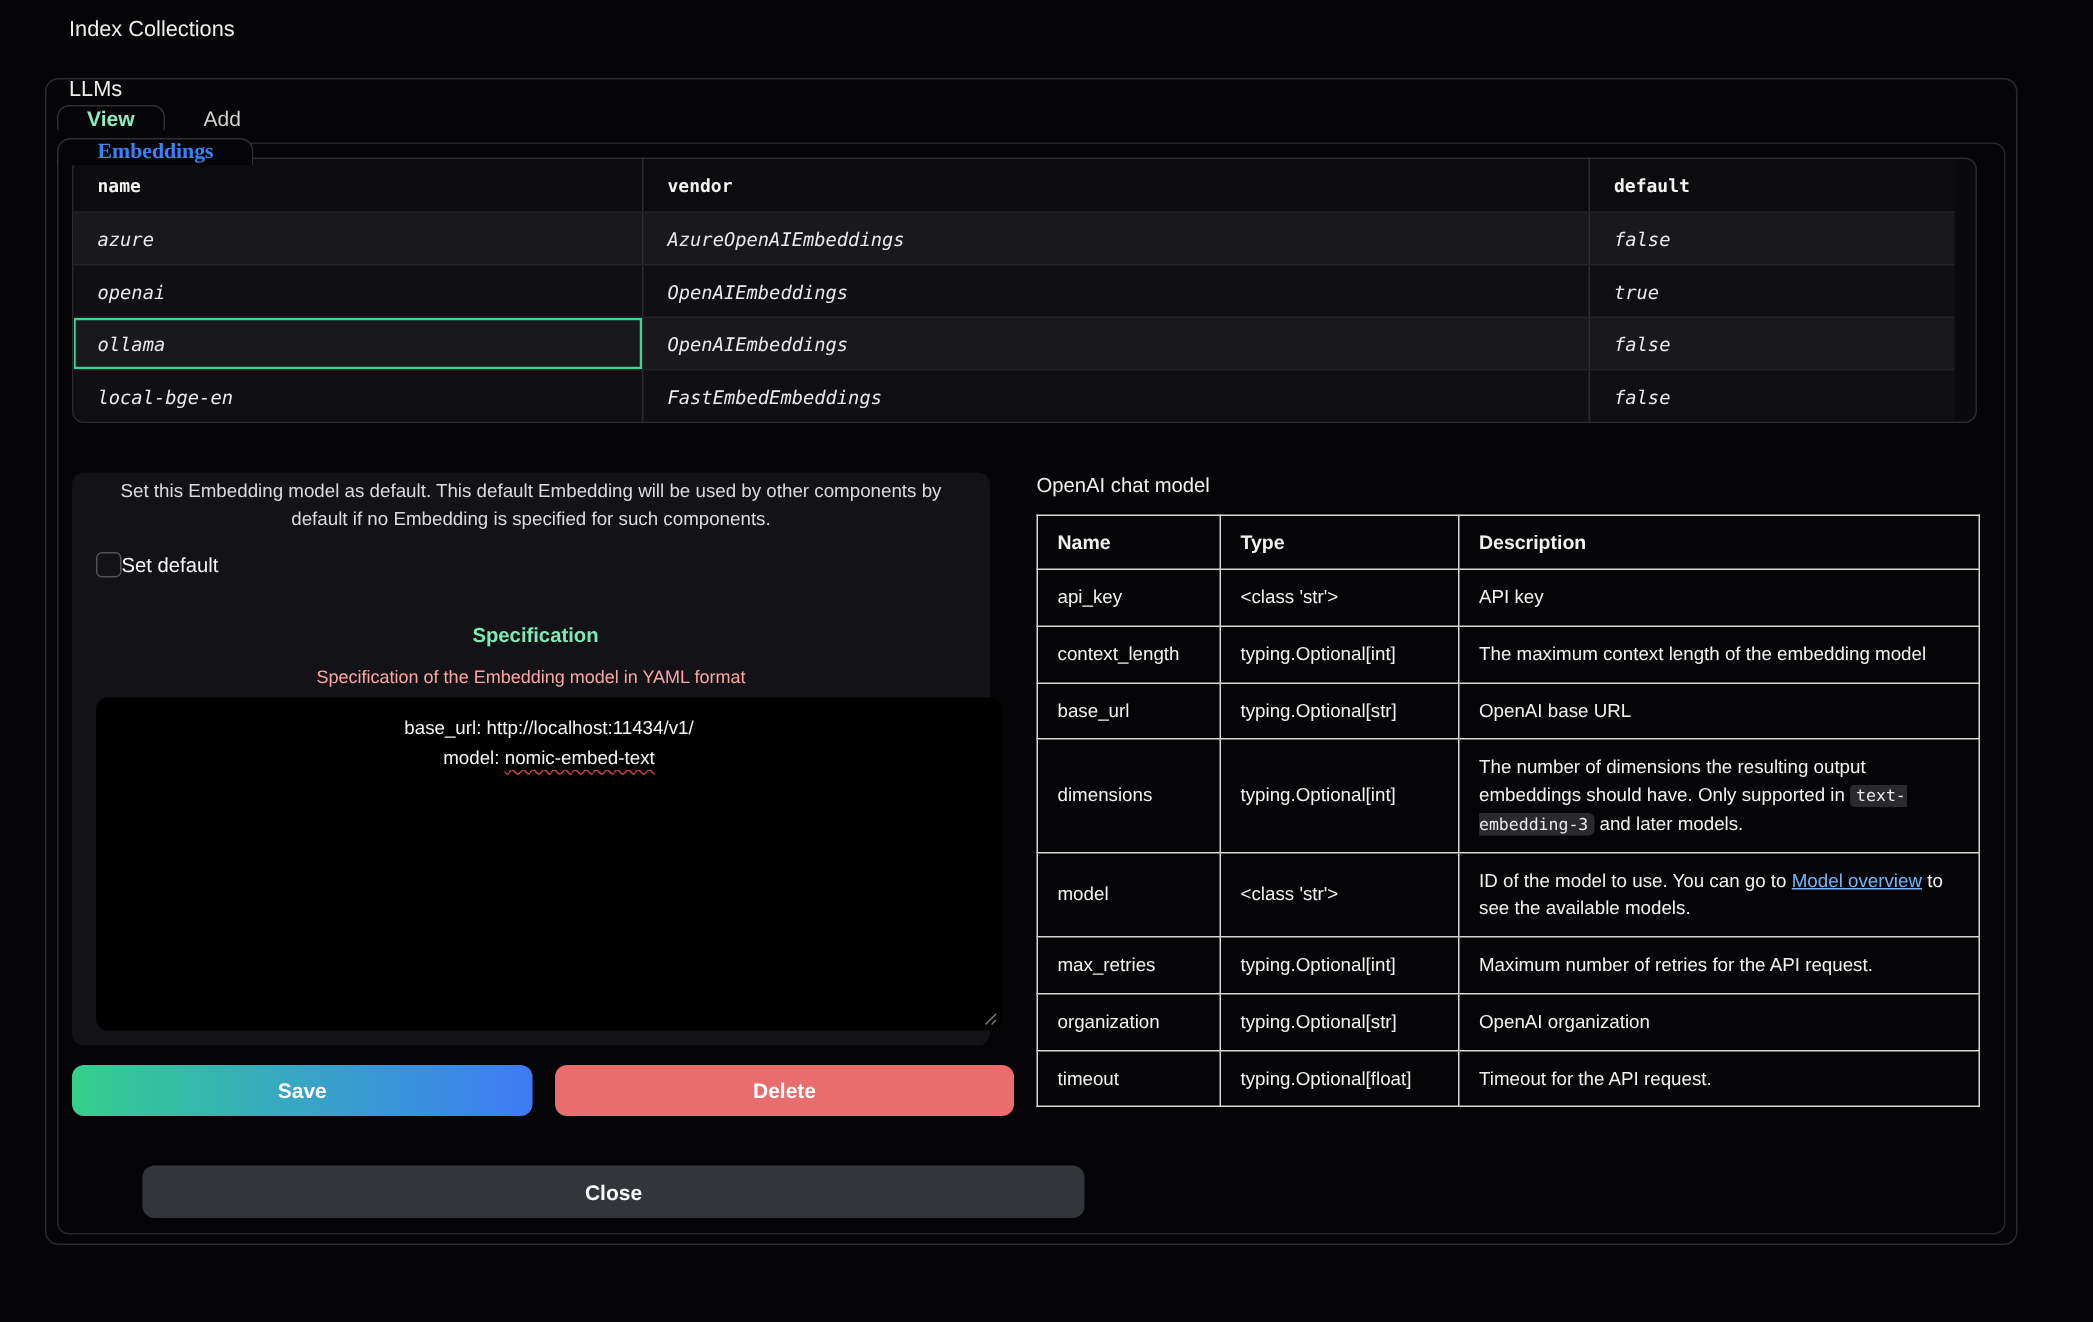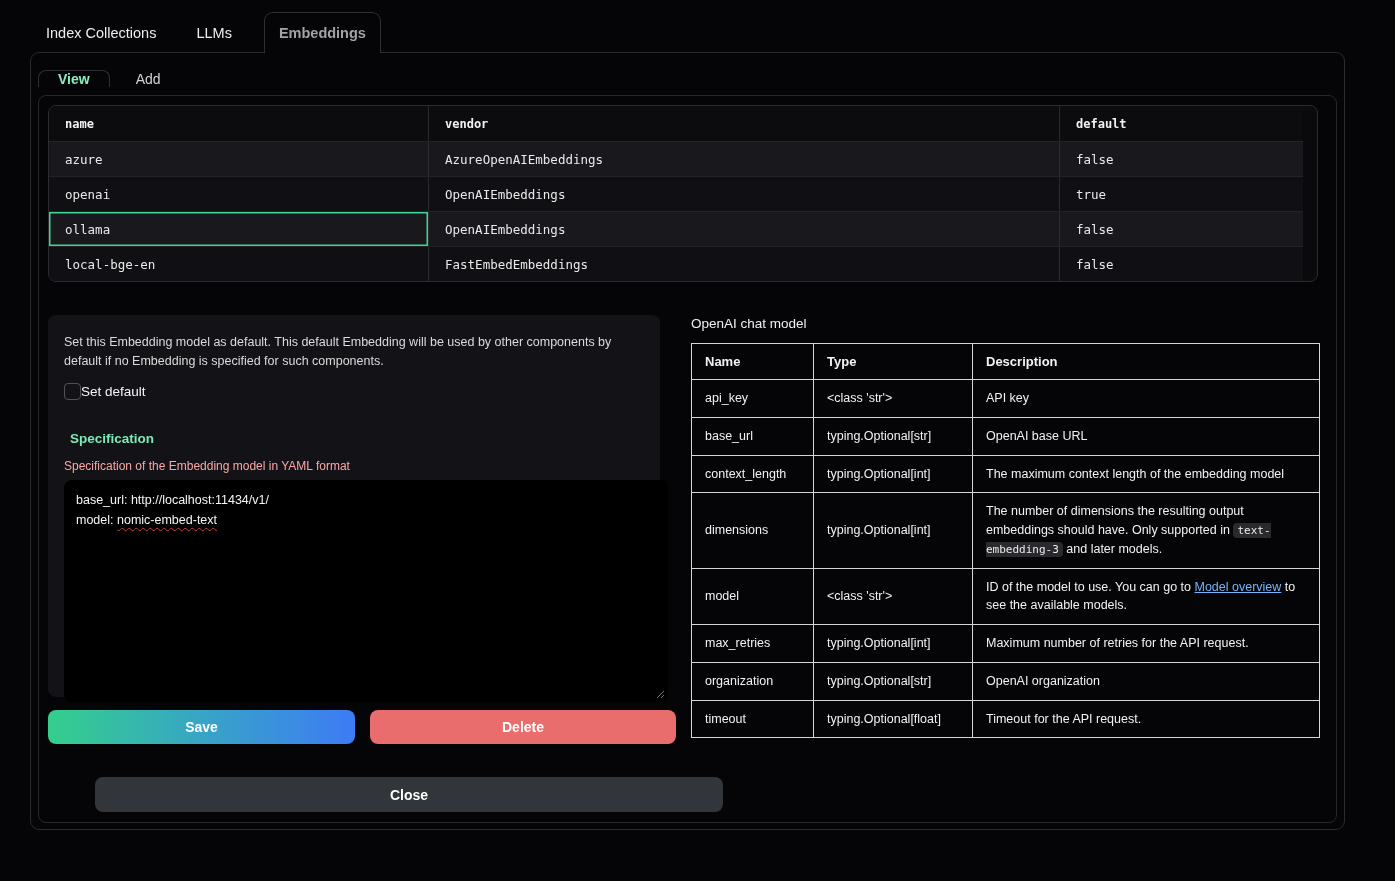--- a/index.html
+++ b/index.html
@@ -1,50 +1,50 @@
 <!DOCTYPE html>
 <html><head>
 <meta charset="utf-8">
 <style>
   * { margin:0; padding:0; box-sizing:border-box; }
   html,body { background:#050507; }
   body { font-family:"Liberation Sans", sans-serif; }
   #canvas { position:relative; width:1395px; height:881px; background:#050507; overflow:hidden; }
 
   
-  .top-tabs { position:absolute; left:38px; top:12px; height:41px; display:flex; align-items:stretch; gap:24px; z-index:3; }
+  .top-tabs { position:absolute; left:38px; top:12px; height:41px; display:flex; align-items:stretch; gap:24px; z-index:3;flex-direction:column; }
   .top-tab { display:flex; align-items:center; padding:0 8px; color:#ededed; font-size:14.5px; cursor:pointer; }
-  .top-tab.active { padding:0 14px; color:#a3a3a3; font-weight:700; background:#050507; border:1px solid #2e2e33; border-bottom:none; border-radius:9px 9px 0 0; }
+  .top-tab.active { padding:0 26px; color:#3b82f6; font-weight:700; background:#050507; border:1px solid #2e2e33; border-bottom:none; border-radius:9px 9px 0 0;font-family:Liberation Serif, serif; }
 
   .outer-panel { position:absolute; left:30px; top:52px; width:1315px; height:778px; border:1px solid #2a2a2f; border-radius:9px; }
 
   
   .sub-tabs { position:absolute; left:38px; top:61px; height:35px; display:flex; align-items:center; gap:18px; z-index:3; }
   .sub-tab { display:flex; align-items:center; padding:0 8px; color:#d2d2d2; font-size:14px; cursor:pointer; }
   .sub-tab.active { padding:0 19px; color:#8beec0; font-weight:700; background:#050507; border:1px solid #2e2e33; border-bottom:none; border-radius:8px 8px 0 0; }
 
   .inner-panel { position:absolute; left:38px; top:95px; width:1299px; height:728px; border:1px solid #26262b; border-radius:8px; }
 
   
   .embed-table { position:absolute; left:48px; top:105px; width:1270px; border:1px solid #2b2b30; border-radius:8px; overflow:hidden; padding-right:14px; background:#0a0a0d; font-family:"DejaVu Sans Mono","Liberation Mono",monospace; }
   .hrow { display:flex; height:35px; background:#0c0c0f; }
   .hcell { display:flex; align-items:center; padding-left:16px; color:#f2f2f2; font-weight:700; font-size:12px; border-right:1px solid #2a2a2f; }
   .hcell:last-child { border-right:none; }
   .trow { display:flex; height:35px; border-top:1px solid #232327; cursor:pointer; }
   .trow:nth-child(odd) { background:#19191d; }
   .trow:nth-child(even) { background:#101014; }
-  .tcell { display:flex; align-items:center; padding-left:16px; color:#e9e9e9; font-size:12.5px; border-right:1px solid #2a2a2f; }
+  .tcell { display:flex; align-items:center; padding-left:16px; color:#e9e9e9; font-size:12.5px; border-right:1px solid #2a2a2f;font-style:italic; }
   .tcell:last-child { border-right:none; }
   .col-name { width:380px; }
   .col-vendor { width:631px; }
   .col-default { width:244px; flex:1; }
   .tcell.selected { box-shadow: inset 0 0 0 1.5px #3ed492; }
 
   
-  .left-panel { position:absolute; left:48px; top:315px; width:612px; height:382px; background:#131317; border-radius:8px; padding:18px 16px; }
+  .left-panel { position:absolute; left:48px; top:315px; width:612px; height:382px; background:#131317; border-radius:8px; padding:3px 16px;text-align:center; }
   .default-desc { color:#dbdbdb; font-size:12.5px; line-height:1.55; max-width:600px; }
   .checkbox-row { display:flex; align-items:center; margin-top:11px; }
   .checkbox { width:17px; height:17px; border:1px solid #515158; border-radius:4px; background:transparent; cursor:pointer; }
   .checkbox-label { color:#f6f6f6; font-size:13.5px; }
   .spec-heading { margin-top:31px; margin-left:6px; color:#7fe9b6; font-size:13.5px; font-weight:700; }
   .spec-helper { margin-top:13px; color:#fca5a5; font-size:12px; }
   .spec-editor { position:relative; margin-top:7px; width:604px; height:222px; background:#000000; border-radius:8px; padding:10px 12px; color:#f4f4f4; font-size:12.5px; line-height:1.65; cursor:text; overflow:hidden; }
   .misspell { text-decoration:underline; text-decoration-style:wavy; text-decoration-color:#c43c3c; text-decoration-thickness:1px; text-underline-offset:3px; }
   .resize-handle { position:absolute; right:3px; bottom:3px; opacity:.75; }
 
@@ -152,30 +152,30 @@
           <th>Description</th>
         </tr>
       </thead>
     <tbody id="param-body">
         <tr>
           <td>api_key</td>
           <td>&lt;class 'str'&gt;</td>
           <td>API key</td>
         </tr>
         <tr>
+          <td>context_length</td>
+          <td>typing.Optional[int]</td>
+          <td>The maximum context length of the embedding model</td>
+        </tr>
+        <tr>
           <td>base_url</td>
           <td>typing.Optional[str]</td>
           <td>OpenAI base URL</td>
         </tr>
         <tr>
-          <td>context_length</td>
-          <td>typing.Optional[int]</td>
-          <td>The maximum context length of the embedding model</td>
-        </tr>
-        <tr>
           <td>dimensions</td>
           <td>typing.Optional[int]</td>
           <td>The number of dimensions the resulting output embeddings should have. Only supported in <span class="code-chip">text-embedding-3</span> and later models.</td>
         </tr>
         <tr>
           <td>model</td>
           <td>&lt;class 'str'&gt;</td>
           <td>ID of the model to use. You can go to <a class="desc-link">Model overview</a> to see the available models.</td>
         </tr>
         <tr>

